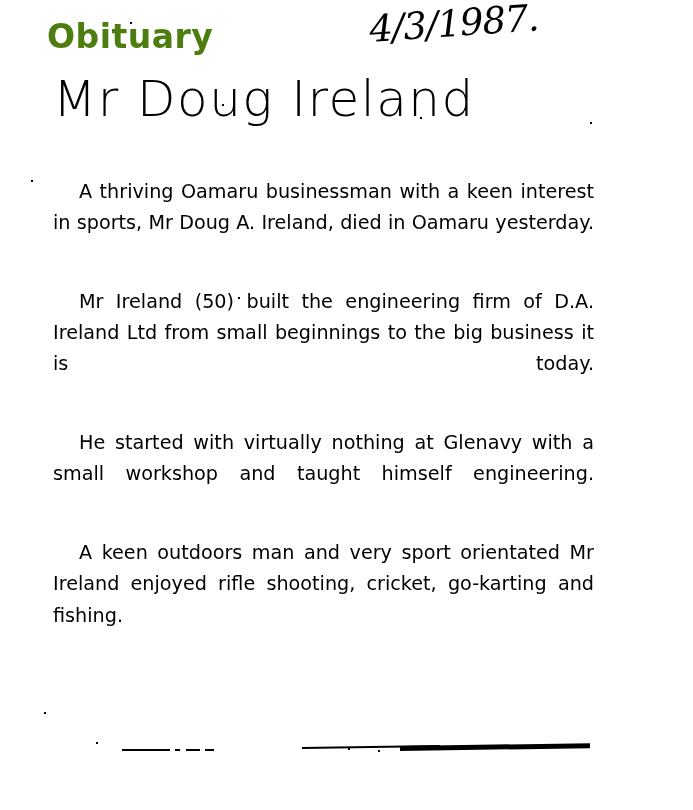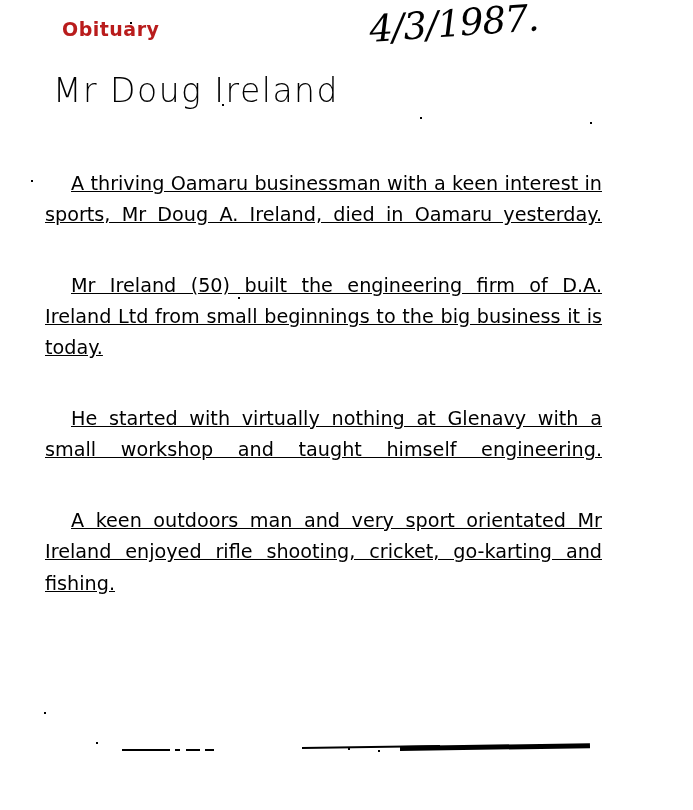--- a/index.html
+++ b/index.html
@@ -16,28 +16,28 @@
     background: #ffffff;
     overflow: hidden;
     font-family: "Liberation Sans", sans-serif;
     color: #000000;
     -webkit-font-smoothing: none;
   }
 
   
   .kicker {
     position: absolute;
-    left: 62px;
+    left: 47px;
     top: 20px;
     font-family: "DejaVu Sans", sans-serif;
-    font-size: 19px;
+    font-size: 33px;
     font-weight: 700;
     letter-spacing: 0.5px;
     line-height: 1;
-    color: #b91c1c;
+    color: #4d7c0f;
   }
 
   
   .handdate {
     position: absolute;
     left: 368px;
     top: 8px;
     font-family: "DejaVu Serif", serif;
     font-size: 37px;
     font-style: italic;
@@ -48,21 +48,21 @@
     transform-origin: left top;
     white-space: nowrap;
   }
 
   
   .headline {
     position: absolute;
     left: 53px;
     top: 74px;
     font-family: "DejaVu Sans", sans-serif;
-    font-size: 33px;
+    font-size: 50px;
     font-weight: 300;
     letter-spacing: 1.5px;
     line-height: 1;
     color: #000;
     white-space: nowrap;
   }
 
   
   .body-copy {
     position: absolute;
@@ -71,24 +71,23 @@
     width: 573px;
     font-family: "DejaVu Sans", sans-serif;
     font-size: 19.2px;
     line-height: 31.3px;
     text-align: justify;
     text-justify: inter-word;
     color: #000;
   }
 
   .body-copy p {
-    margin: 8px;
+    margin: 16px;
     text-indent: 26px;
     text-align: justify;
-    text-decoration: underline;
   }
 
   
   .body-copy p::after {
     content: "";
     display: inline-block;
     width: 100%;
   }
 
   

